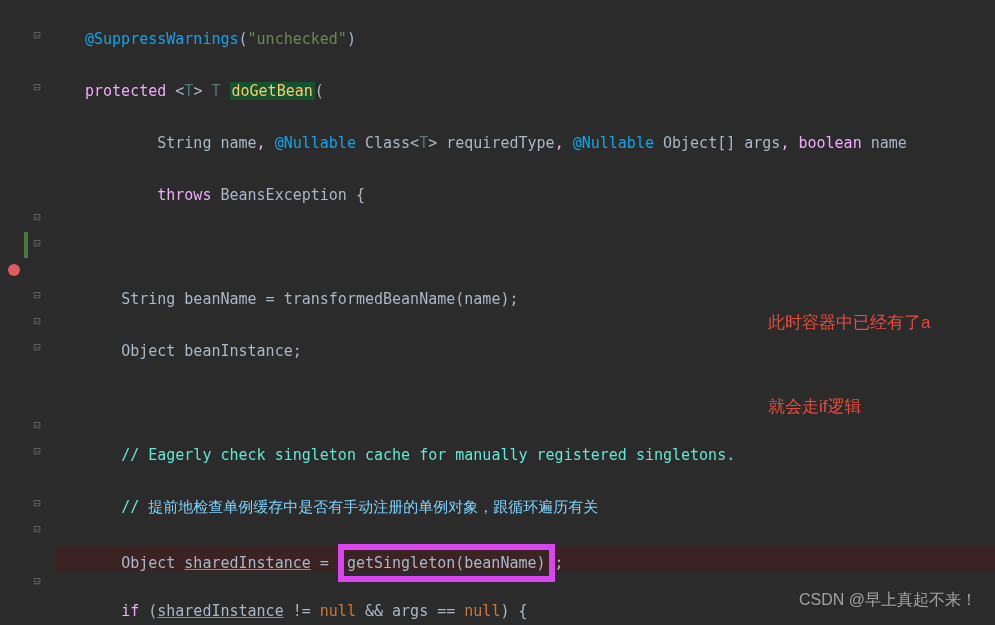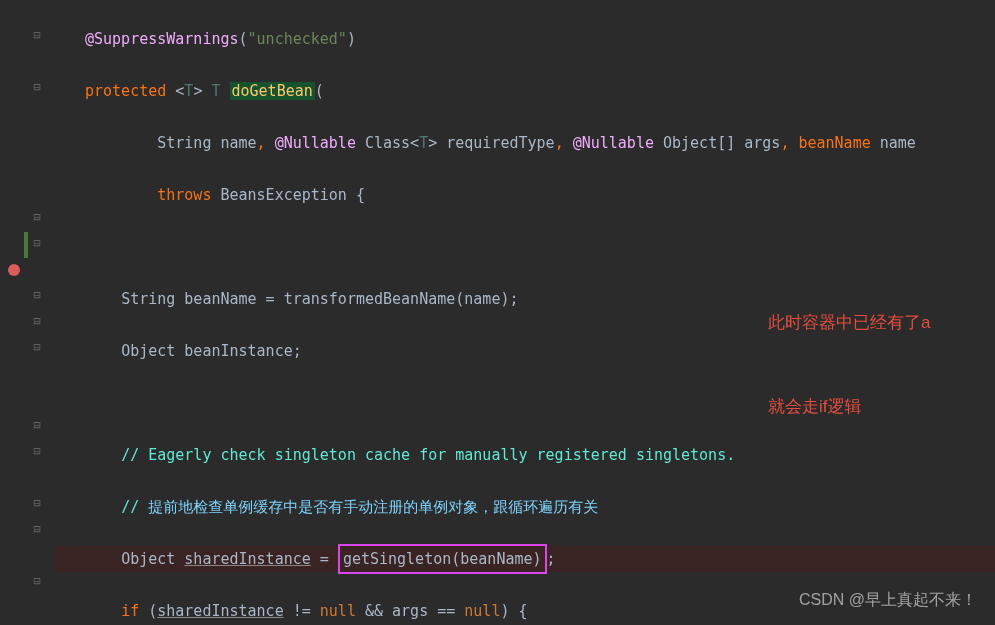--- a/index.html
+++ b/index.html
@@ -49,31 +49,31 @@
     .code-area {
       flex: 1;
       padding-left: 5px;
       white-space: pre;
       position: relative;
     }
     .line { height: 26px; padding-left: 30px; position: relative; }
     .line-bp {
       background: #3a2323;
     }
-    .kw { color: #f97316; }
+    .kw { color: #f0abfc; }
     .type { color: #507874; }
     .str { color: #6a8759; }
-    .ann { color: #f0abfc; }
+    .ann { color: #0ea5e9; }
     .cmt { color: #5eead4; }
     .cmt-zh { color: #7dd3fc; }
     .null { color: #cc7832; }
     .method-hl { background: #14532d; color: #ffc66d; padding: 0 2px; }
     .underline { text-decoration: underline; text-decoration-color: #888; }
     .red-box {
-      border: 2px solid #d946ef;
+      border: 6px solid #d946ef;
       padding: 0 3px;
       margin: -2px 0;
       display: inline-block;
     }
     .annotation {
       position: absolute;
       color: #e74c3c;
       font-family: sans-serif;
       font-size: 17px;
       line-height: 28px;
@@ -103,21 +103,21 @@
     <div class="gutter-icon fold-icon" style="top:340px">⊟</div>
     <div class="gutter-icon fold-icon" style="top:418px">⊟</div>
     <div class="gutter-icon fold-icon" style="top:444px">⊟</div>
     <div class="gutter-icon fold-icon" style="top:496px">⊟</div>
     <div class="gutter-icon fold-icon" style="top:522px">⊟</div>
     <div class="gutter-icon fold-icon" style="top:574px">⊟</div>
   </div>
   <div class="code-area">
 <div class="line"><span class="ann">@SuppressWarnings</span><span>(</span><span class="str">"unchecked"</span><span>)</span></div>
 <div class="line"><span class="kw">protected</span><span> &lt;</span><span class="type">T</span><span>&gt; </span><span class="type">T</span> <span class="method-hl">doGetBean</span><span>(</span></div>
-<div class="line">        <span>String name</span><span class="kw">, </span><span class="ann">@Nullable</span><span> Class&lt;</span><span class="type">T</span><span>&gt; requiredType</span><span class="kw">, </span><span class="ann">@Nullable</span><span> Object[] args</span><span class="kw">, </span><span class="kw">beanName</span><span> name</span></div>
+<div class="line">        <span>String name</span><span class="kw">, </span><span class="ann">@Nullable</span><span> Class&lt;</span><span class="type">T</span><span>&gt; requiredType</span><span class="kw">, </span><span class="ann">@Nullable</span><span> Object[] args</span><span class="kw">, </span><span class="kw">boolean</span><span> name</span></div>
 <div class="line">        <span class="kw">throws</span><span> BeansException {</span></div>
 <div class="line"></div>
 <div class="line">    <span>String beanName = transformedBeanName(name);</span></div>
 <div class="line">    <span>Object beanInstance;</span></div>
 <div class="line"></div>
 <div class="line">    <span class="cmt">// Eagerly check singleton cache for manually registered singletons.</span></div>
 <div class="line">    <span class="cmt">// </span><span class="cmt-zh">提前地检查单例缓存中是否有手动注册的单例对象，跟循环遍历有关</span></div>
 <div class="line line-bp">    <span>Object </span><span class="underline">sharedInstance</span><span> = </span><span class="red-box"><span>getSingleton(beanName)</span></span><span>;</span></div>
 <div class="line">    <span class="kw">if</span><span> (</span><span class="underline">sharedInstance</span><span> != </span><span class="null">null</span><span> &amp;&amp; args == </span><span class="null">null</span><span>) {</span></div>
 

